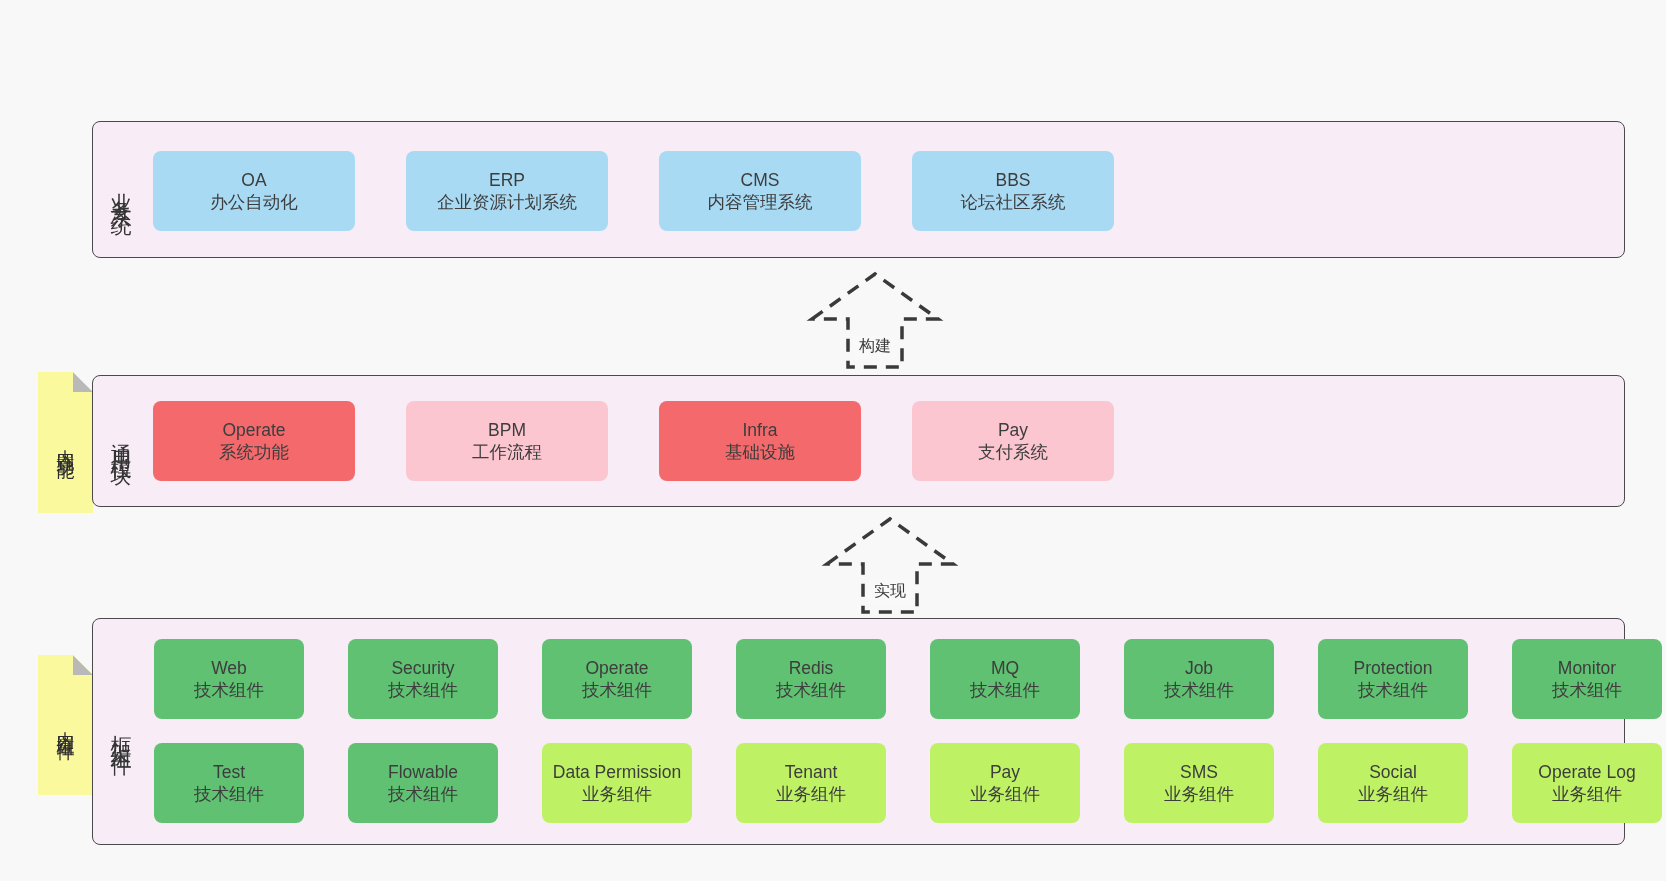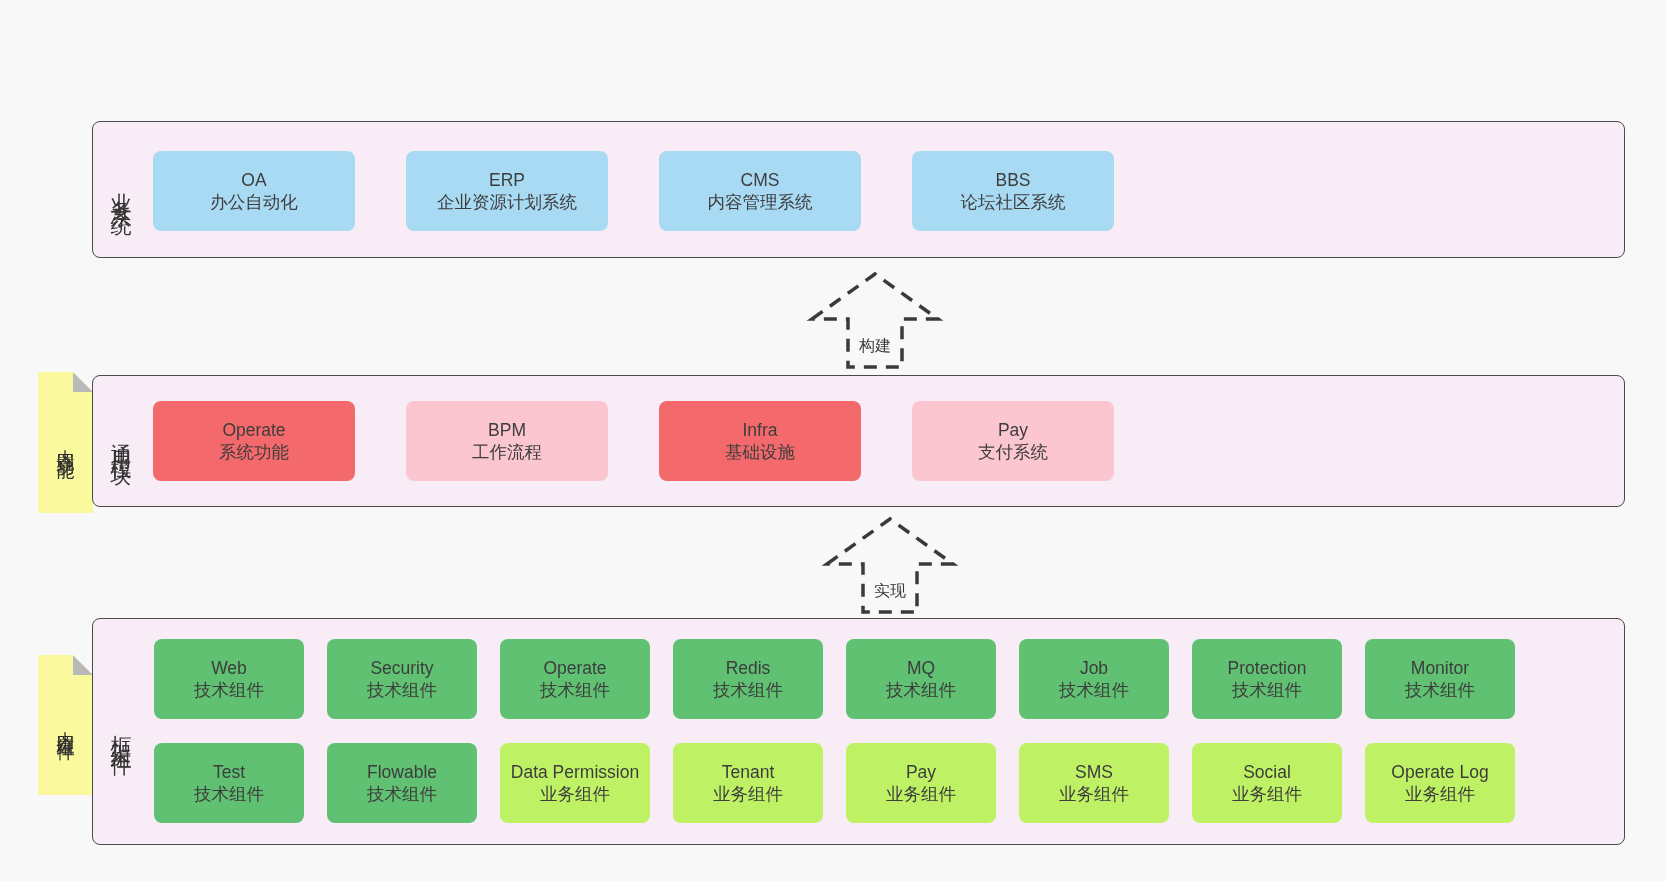--- a/index.html
+++ b/index.html
@@ -18,21 +18,21 @@
   .sec-modules{top:375px;height:132px;}
   .sec-components{top:618px;height:227px;}
   .v-label{
     position:absolute;left:14px;top:50%;transform:translateY(-50%);
     writing-mode:vertical-rl;text-orientation:upright;
     font-size:21px;letter-spacing:7px;color:#343434;white-space:nowrap;
   }
   .row{position:absolute;display:flex;}
   .row-6{left:60px;gap:51px;}
   .row-6 .box{width:202px;}
-  .row-8{left:61px;gap:23px;}
+  .row-8{left:61px;gap:44px;}
   .row-8 .box{width:150px;}
   .r-b{top:29px;} .r-m{top:25px;} .r-c1{top:20px;} .r-c2{top:124px;}
   .box{
     height:80px;border-radius:8px;flex:none;
     display:flex;flex-direction:column;align-items:center;justify-content:center;
     text-align:center;font-size:17.5px;line-height:1.28;
     padding:0 10px;box-sizing:border-box;
   }
   .c-blue{background:#a9daf3;}
   .c-red{background:#f4696c;}

